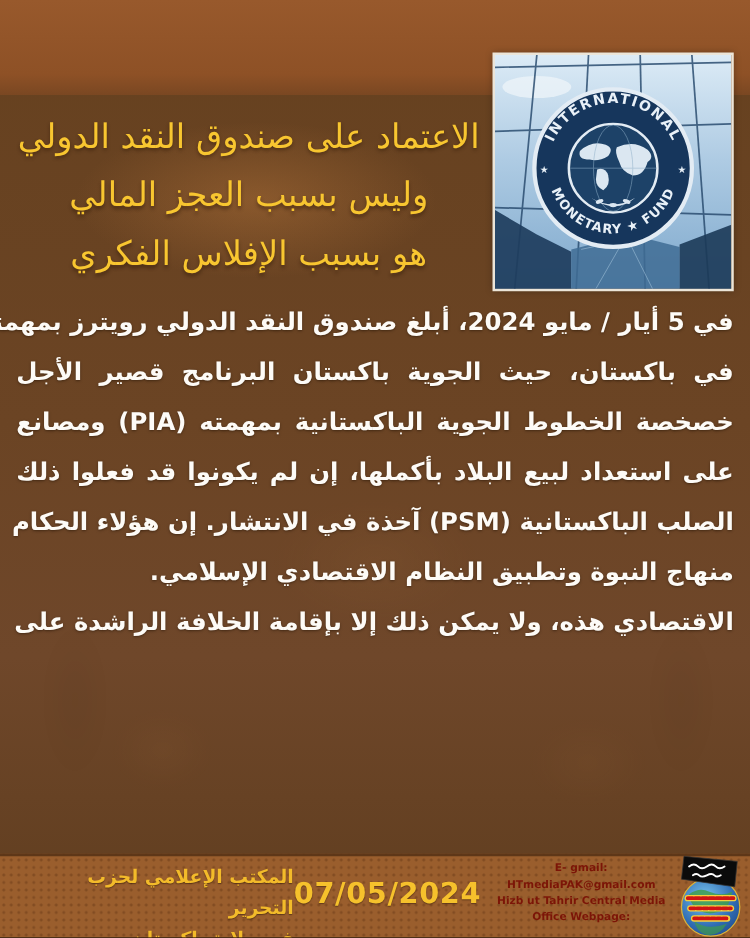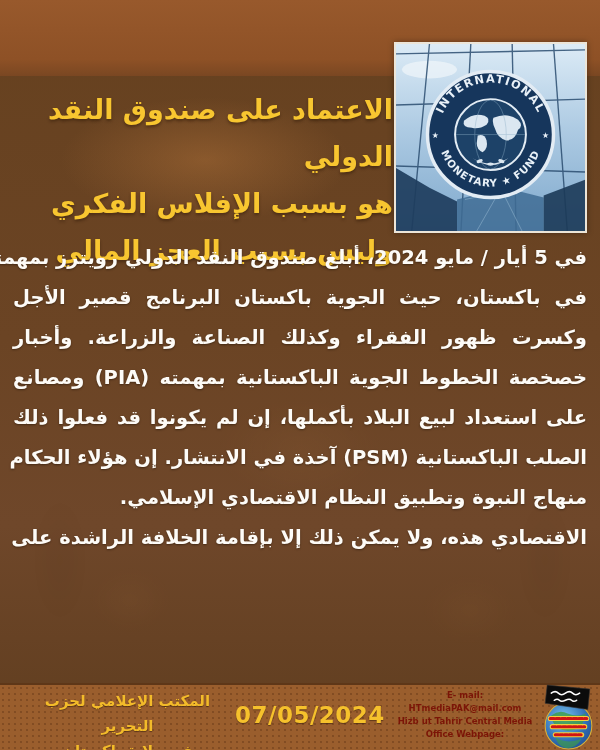--- a/index.html
+++ b/index.html
@@ -14,59 +14,59 @@
     background:radial-gradient(closest-side,rgba(193,125,63,0.38),rgba(193,125,63,0) 78%);}
   
   .mosque-tex{position:absolute;left:0;top:300px;width:600px;height:390px;pointer-events:none;opacity:.5;
     background:
       radial-gradient(120px 75px at 300px 150px, rgba(200,140,82,.14), transparent 70%),
       radial-gradient(60px 48px at 130px 300px, rgba(200,140,82,.10), transparent 70%),
       radial-gradient(70px 52px at 470px 310px, rgba(195,135,78,.10), transparent 70%),
       radial-gradient(40px 90px at 60px 260px, rgba(0,0,0,.06), transparent 70%),
       radial-gradient(40px 90px at 545px 260px, rgba(0,0,0,.06), transparent 70%);}
   .headline{position:absolute;left:5px;top:86px;width:388px;direction:rtl;}
-  .headline-line{text-align:right;font-size:27px;font-weight:bold;line-height:47px;
+  .headline-line{text-align:center;font-size:27px;font-weight:normal;line-height:47px;
     color:#F8C630;text-shadow:0 2px 3px rgba(40,20,5,.45);}
   .photo{position:absolute;left:394px;top:42px;width:193px;height:191px;
     border:2px solid #ece5d8;box-shadow:0 0 6px rgba(0,0,0,.35);}
   .photo svg{display:block;width:100%;height:100%;}
   .body-text{position:absolute;left:13px;top:238px;width:574px;direction:rtl;}
   .body-line{height:40px;line-height:40px;font-size:19.5px;font-weight:bold;color:#FDFBF7;
     text-align:justify;text-align-last:justify;white-space:nowrap;
     text-shadow:0 1px 2px rgba(30,15,4,.5);}
   .body-line.last{text-align-last:right;}
   .footer{position:absolute;left:0;top:683px;width:600px;height:67px;
     background-color:#9A5E2D;
     background-image:radial-gradient(rgba(84,42,14,.34) 1px,transparent 1.35px);
     background-size:6px 6px;
     border-top:2px solid rgba(46,24,8,.55);}
   .office{position:absolute;left:20px;top:4px;width:215px;direction:rtl;}
-  .office-line{text-align:center;font-size:15px;font-weight:bold;line-height:25px;color:#F3BB2A;
+  .office-line{text-align:right;font-size:15px;font-weight:bold;line-height:25px;color:#F3BB2A;
     text-shadow:0 1px 1px rgba(40,20,5,.5);}
   .date{position:absolute;left:235px;top:17px;width:135px;
     font-size:23px;font-weight:bold;letter-spacing:.5px;color:#F6C12C;
     text-shadow:0 1px 1px rgba(40,20,5,.5);}
   .contact{position:absolute;left:392px;top:4px;width:146px;text-align:center;
     color:#7C1507;font-weight:bold;font-size:8.5px;line-height:13px;}
   .logo{position:absolute;left:541px;top:-3px;width:55px;height:69px;}
   .logo svg{display:block;width:100%;height:100%;}
 </style>
 </head>
 <body>
 
 <div id="poster">
 
   <div class="band-top"></div>
   <div class="haze"></div>
   <div class="mosque-tex"></div>
 
   <div class="headline">
     <div class="headline-line">الاعتماد على صندوق النقد الدولي</div>
+    <div class="headline-line">وليس بسبب العجز المالي</div>
     <div class="headline-line">هو بسبب الإفلاس الفكري</div>
-    <div class="headline-line">وليس بسبب العجز المالي</div>
   </div>
 
   <div class="photo">
     <svg viewBox="0 0 192 190" preserveAspectRatio="none">
       <defs>
         <linearGradient id="sky" x1="0" y1="0" x2="0" y2="1">
           <stop offset="0" stop-color="#dcebf6"></stop>
           <stop offset="0.45" stop-color="#aecbe3"></stop>
           <stop offset="1" stop-color="#7fa9cd"></stop>
         </linearGradient>
@@ -118,36 +118,35 @@
           <ellipse cx="0" cy="30" rx="3.2" ry="1.7"></ellipse>
           <ellipse cx="11" cy="27" rx="3.2" ry="1.7" transform="rotate(20 11 27)"></ellipse>
         </g>
       </g>
     </svg>
   </div>
 
   <div class="body-text">
     <div class="body-line">في 5 أيار / مايو 2024، أبلغ صندوق النقد الدولي رويترز بمهمته</div>
     <div class="body-line">في باكستان، حيث الجوية باكستان البرنامج قصير الأجل</div>
-    <div class="body-line">وكسرت ظهور الفقراء وكذلك الصناعة والزراعة. وأخبار</div>
     <div class="body-line">خصخصة الخطوط الجوية الباكستانية بمهمته (PIA) ومصانع</div>
     <div class="body-line">على استعداد لبيع البلاد بأكملها، إن لم يكونوا قد فعلوا ذلك</div>
     <div class="body-line">الصلب الباكستانية (PSM) آخذة في الانتشار. إن هؤلاء الحكام</div>
     <div class="body-line last">منهاج النبوة وتطبيق النظام الاقتصادي الإسلامي.</div>
     <div class="body-line">الاقتصادي هذه، ولا يمكن ذلك إلا بإقامة الخلافة الراشدة على</div>
   </div>
 
   <div class="footer">
     <div class="office">
       <div class="office-line">المكتب الإعلامي لحزب التحرير</div>
       <div class="office-line">في ولاية باكستان</div>
     </div>
     <div class="date">07/05/2024</div>
     <div class="contact">
-      <div>E- mail: HTmediaPAK@mail.com</div>
+      <div>E- gmail: HTmediaPAK@gmail.com</div>
       <div>Hizb ut Tahrir Central Media Office Webpage:</div>
 
     </div>
     <div class="logo">
       <svg viewBox="0 0 54 68">
         <defs>
           <radialGradient id="glb" cx="0.4" cy="0.35" r="0.9">
             <stop offset="0" stop-color="#79c4ee"></stop>
             <stop offset="0.55" stop-color="#2f6cb3"></stop>
             <stop offset="1" stop-color="#183a78"></stop>

